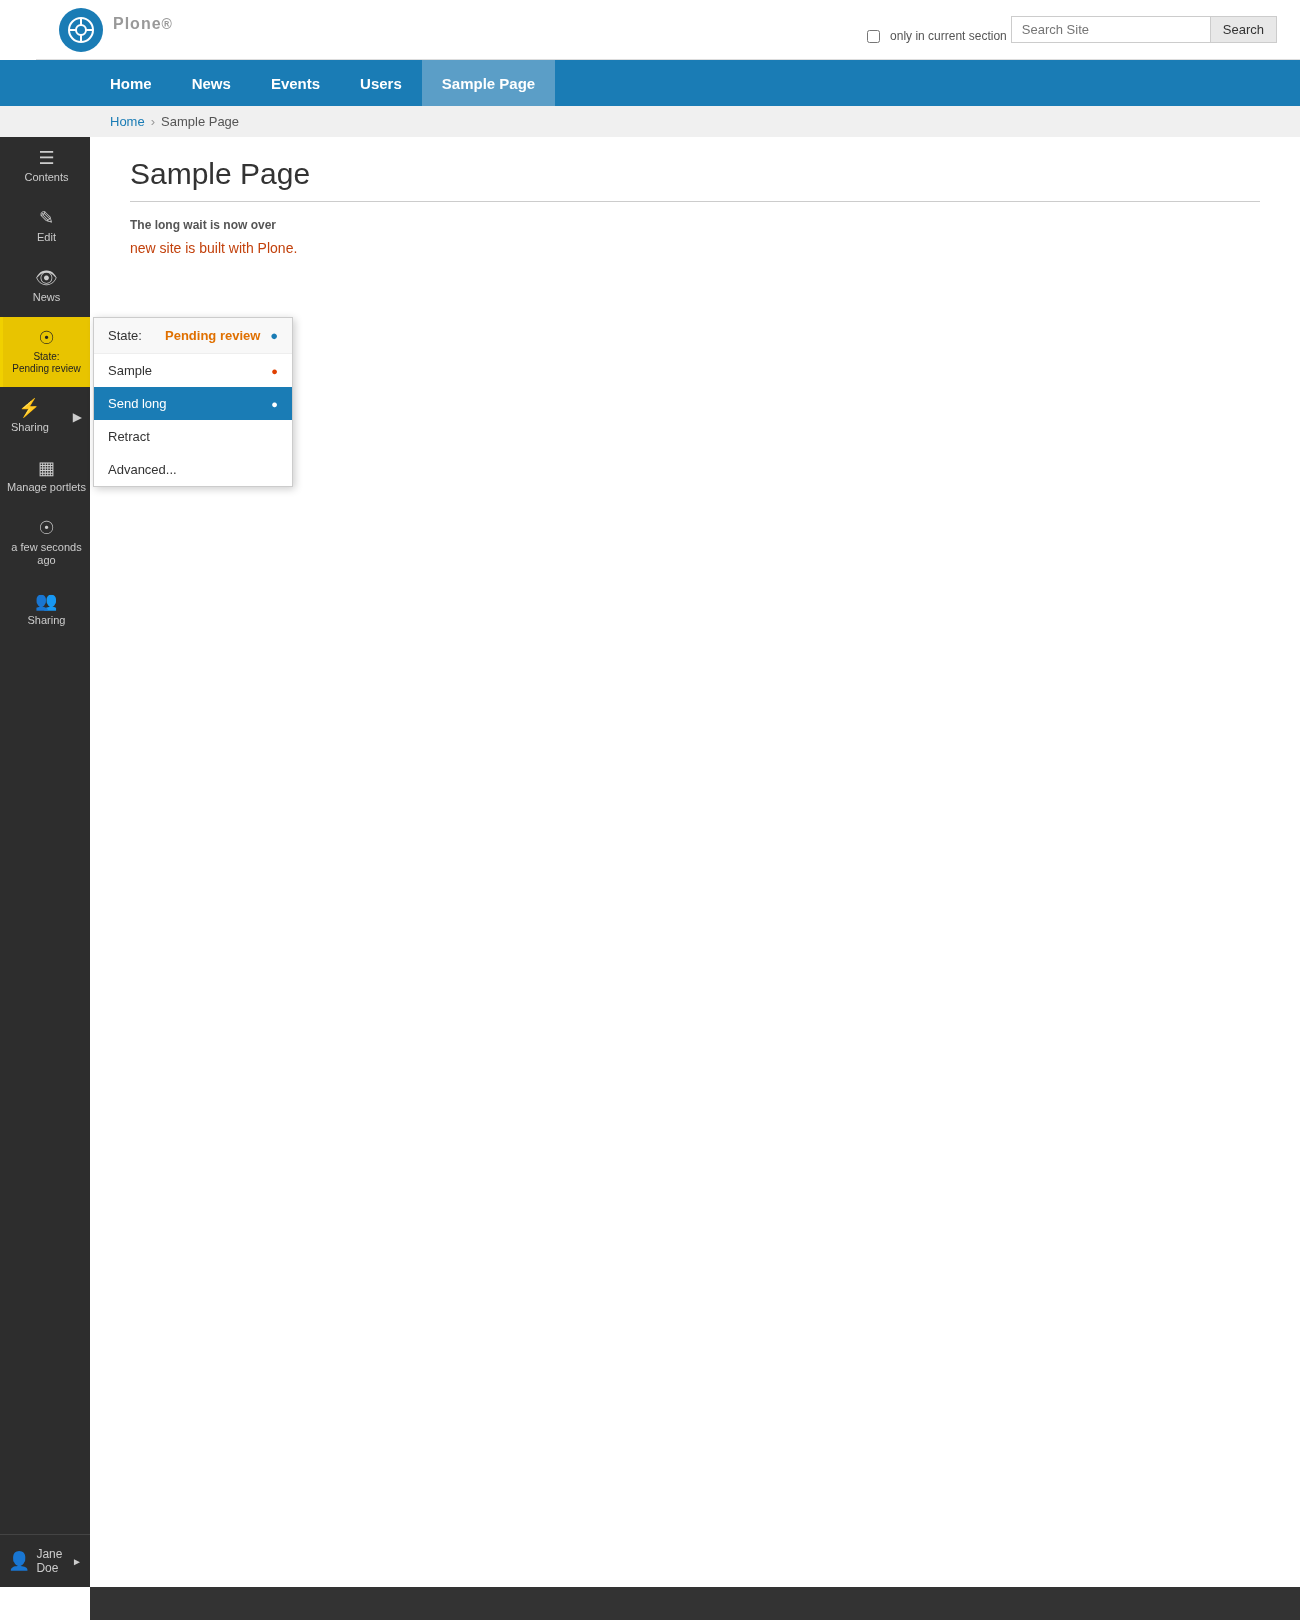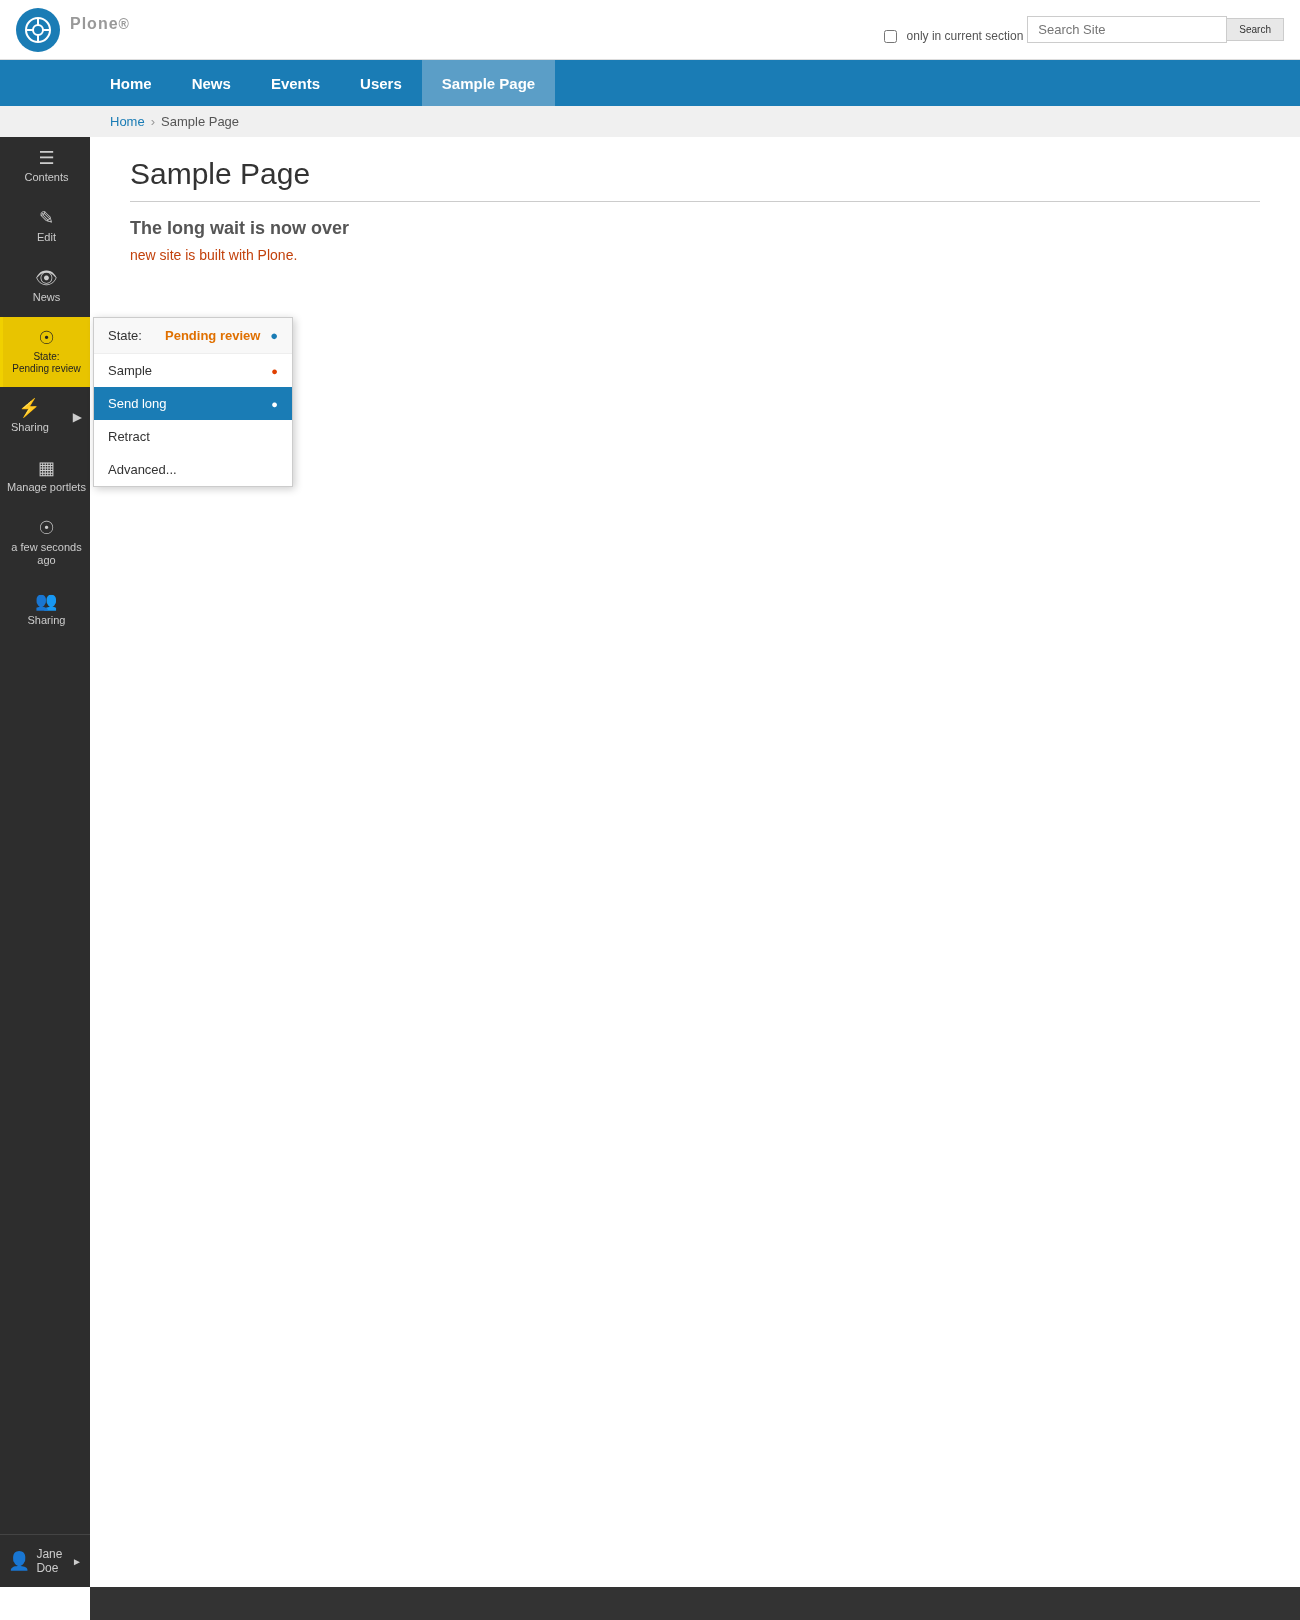--- a/index.html
+++ b/index.html
@@ -4,23 +4,24 @@
   <style>
     * { box-sizing: border-box; margin: 0; padding: 0; }
     body { font-family: Arial, sans-serif; font-size: 14px; background: #fff; }
 
     
     .top-header {
       background: #fff;
       display: flex;
       align-items: center;
       justify-content: space-between;
-      padding: 8px 16px;
+      padding: 8px 23px;
       border-bottom: 1px solid #ddd;
       height: 60px;
+      margin-left: 36px;
     }
     .logo-area {
       display: flex;
       align-items: center;
       gap: 10px;
     }
     .logo-circle {
       width: 44px;
       height: 44px;
       border-radius: 50%;
@@ -46,36 +47,36 @@
     .search-only-section {
       display: flex;
       align-items: center;
       gap: 6px;
       font-size: 12px;
       color: #555;
     }
     .search-only-section input[type="checkbox"] { margin-right: 4px; }
     .search-row {
       display: flex;
-      align-items: center;
+      align-items: flex-end;
       gap: 0;
     }
     .search-input {
       border: 1px solid #ccc;
       padding: 5px 10px;
       font-size: 13px;
       width: 200px;
       outline: none;
     }
     .search-btn {
       border: 1px solid #ccc;
       border-left: none;
       background: #e8e8e8;
       padding: 5px 12px;
-      font-size: 10px;
+      font-size: 13px;
       cursor: pointer;
       color: #333;
     }
 
     
     .nav-bar {
       background: #1a7cb5;
       display: flex;
       align-items: stretch;
       height: 46px;
@@ -164,21 +165,21 @@
       color: #333;
       font-weight: normal;
       margin-bottom: 10px;
     }
     .page-divider {
       border: none;
       border-top: 1px solid #ccc;
       margin-bottom: 16px;
     }
     .page-subtitle {
-      font-size: 18px;
+      font-size: 12px;
       color: #555;
       font-weight: bold;
       margin-bottom: 8px;
     }
     .page-body {
       font-size: 14px;
       color: #c2410c;
     }
 
     

